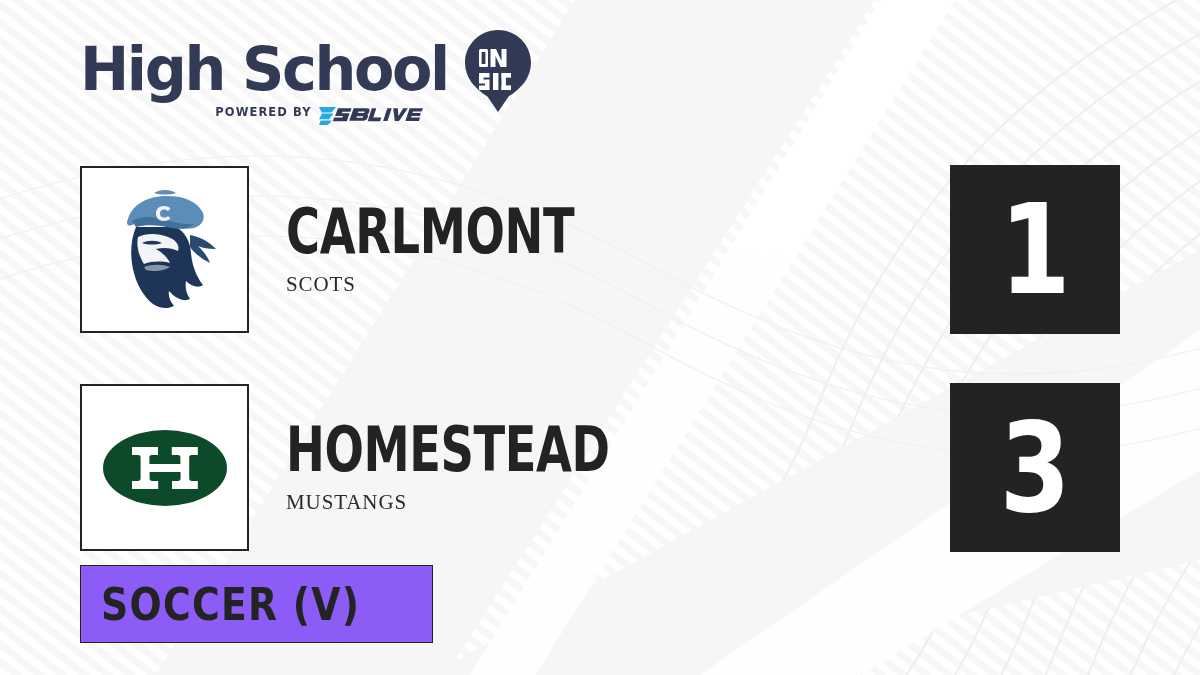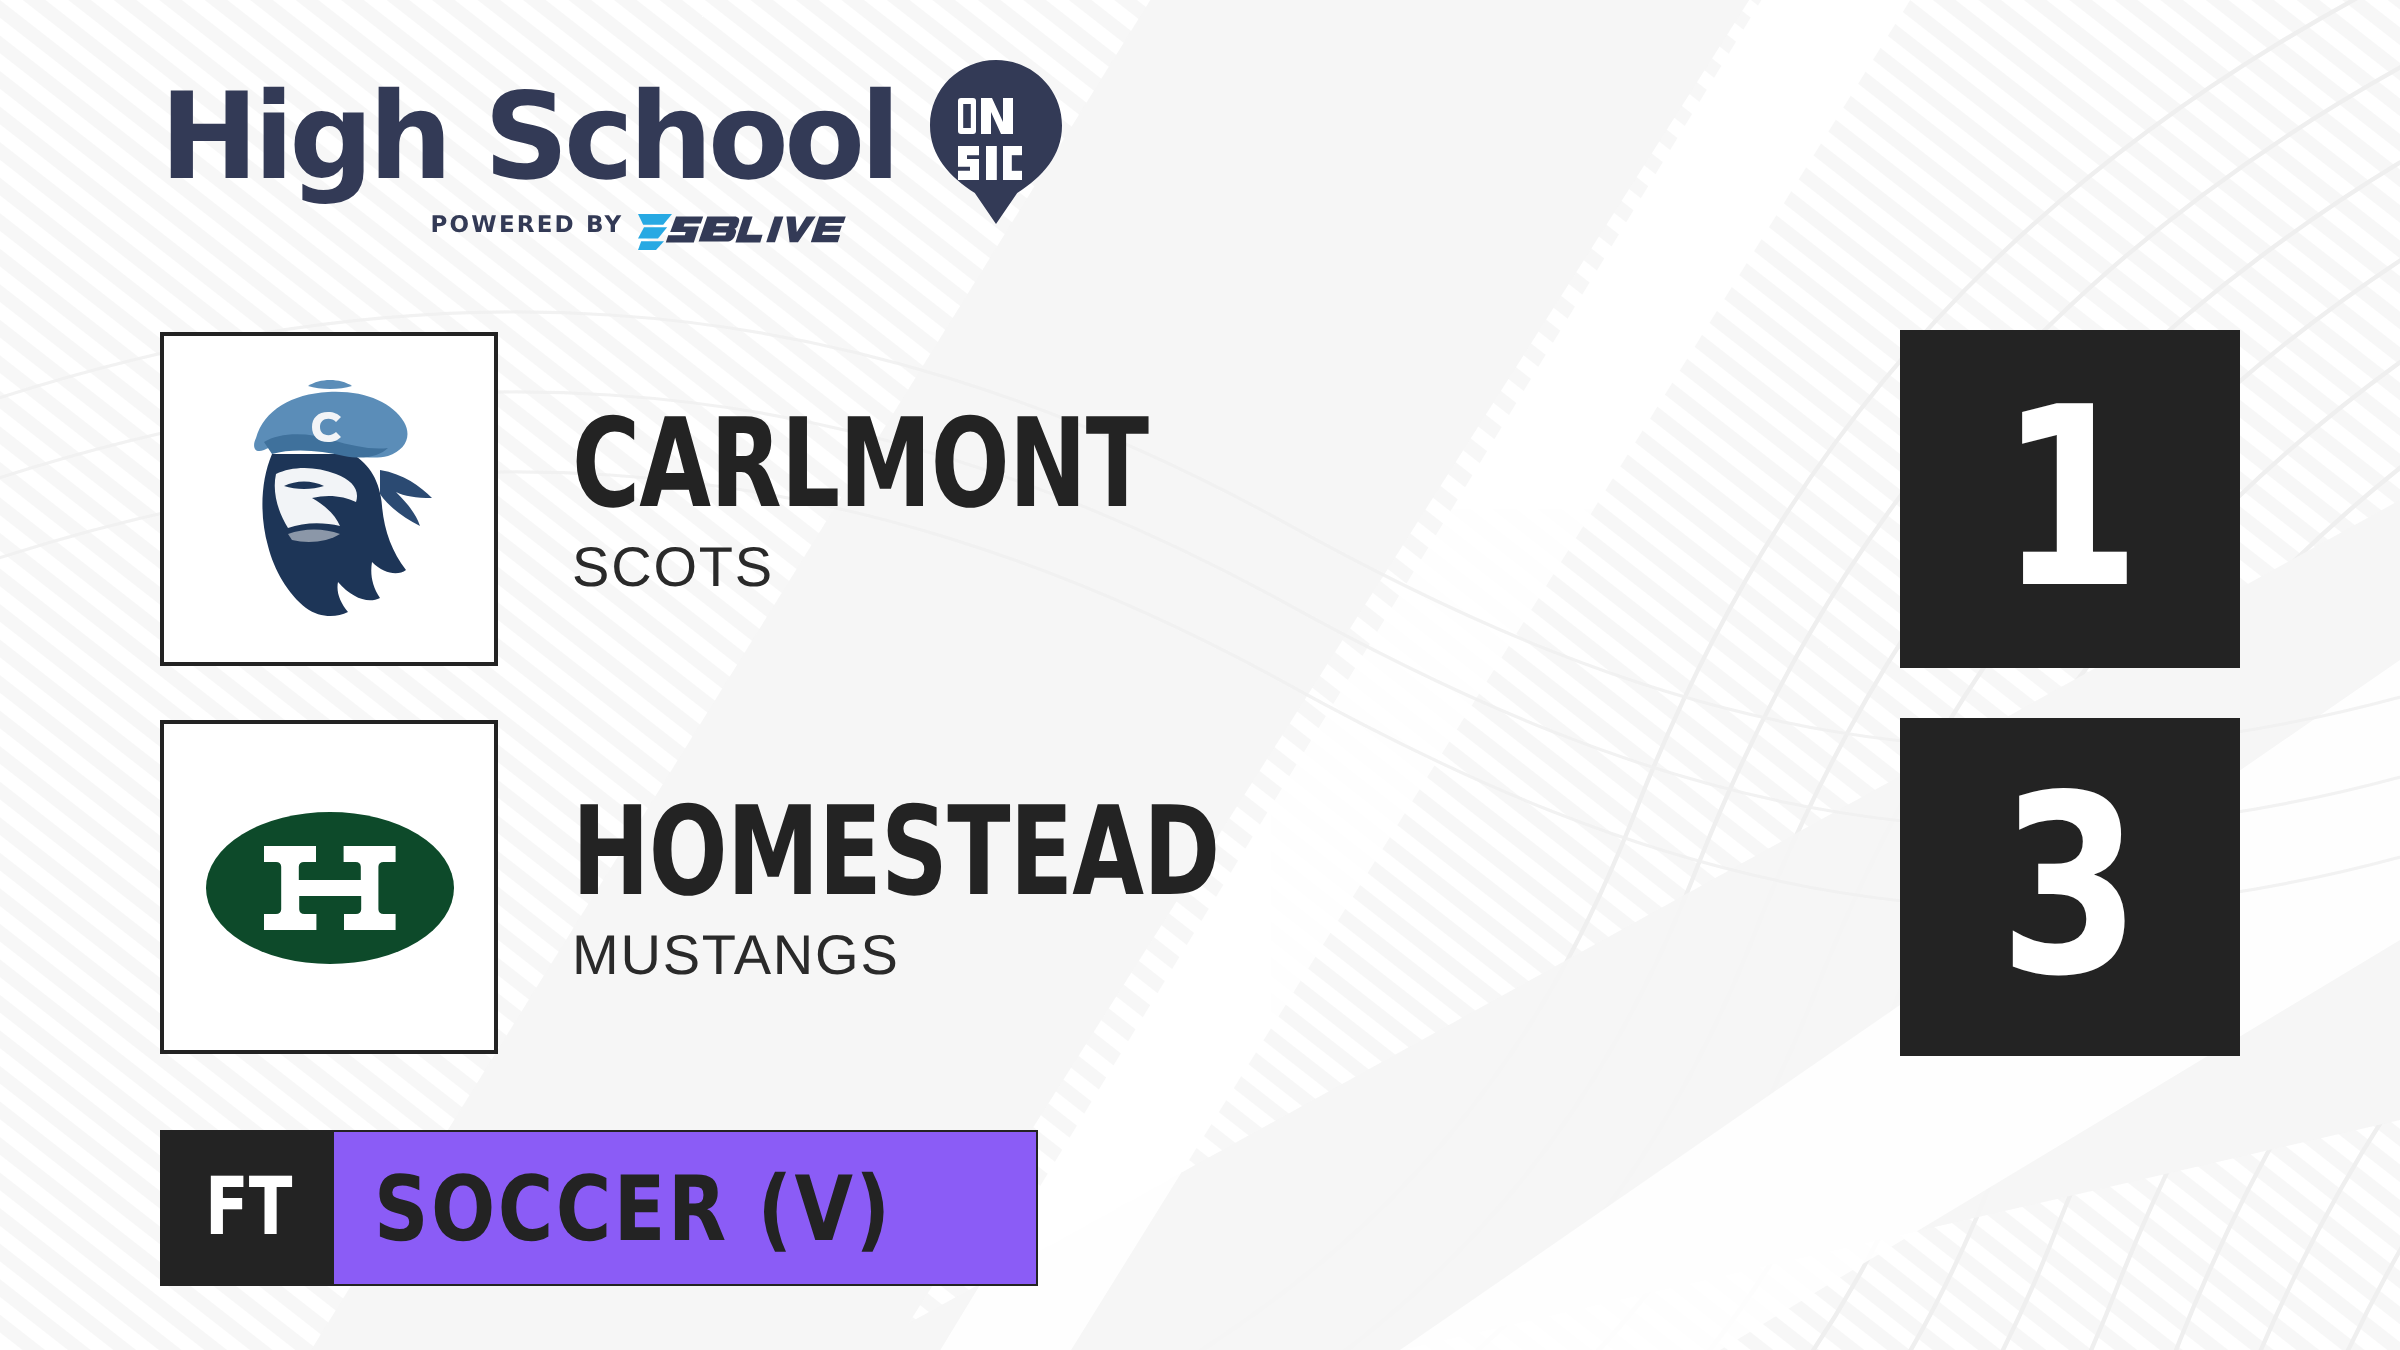--- a/index.html
+++ b/index.html
@@ -53,21 +53,21 @@
     font-weight:bold;
     letter-spacing:1.1px;
     color:#333a56;
   }
   .sblive { display:flex; align-items:center; height:20px; }
   .sblive svg { display:block; }
 
   
   .team-row { position:absolute; left:0; width:1200px; height:168px; }
   .team-row.r1 { top:166px;padding-left:26px; }
-  .team-row.r2 { top:360px; }
+  .team-row.r2 { top:384px; }
 
   .logo-box {
     position:absolute;
     left:80px; top:0;
     width:169px; height:167px;
     background:#ffffff;
     border:2px solid #232323;
     display:flex;
     align-items:center;
     justify-content:center;
@@ -89,22 +89,22 @@
     font-weight:bold;
     font-size:58px;
     line-height:56px;
     letter-spacing:-0.5px;
     color:#232323;
     transform:scaleX(.80) scaleY(1.06);
     transform-origin:left center;
     white-space:nowrap;
   }
   .team-sub {
-    font-family:Liberation Sans, sans-serif;
-    font-size:28px;
+    font-family:Liberation Serif, serif;
+    font-size:21px;
     line-height:24px;
     letter-spacing:.9px;
     color:#2a2a2a;
     margin-top:12px;
     white-space:nowrap;
   }
 
   .score-box {
     position:absolute;
     left:950px; top:-1px;
@@ -298,21 +298,18 @@
     <div class="team-text">
       <div class="team-name">HOMESTEAD</div>
       <div class="team-sub">MUSTANGS</div>
     </div>
     <div class="score-box">
       <div class="score-val">3</div>
     </div>
   </div>
 
   <div class="statusbar">
-    <div class="status-code">
-      <span>FT</span>
-    </div>
     <div class="status-sport">
       <span>SOCCER (V)</span>
     </div>
   </div>
 
 </div>
 
 </body></html>

